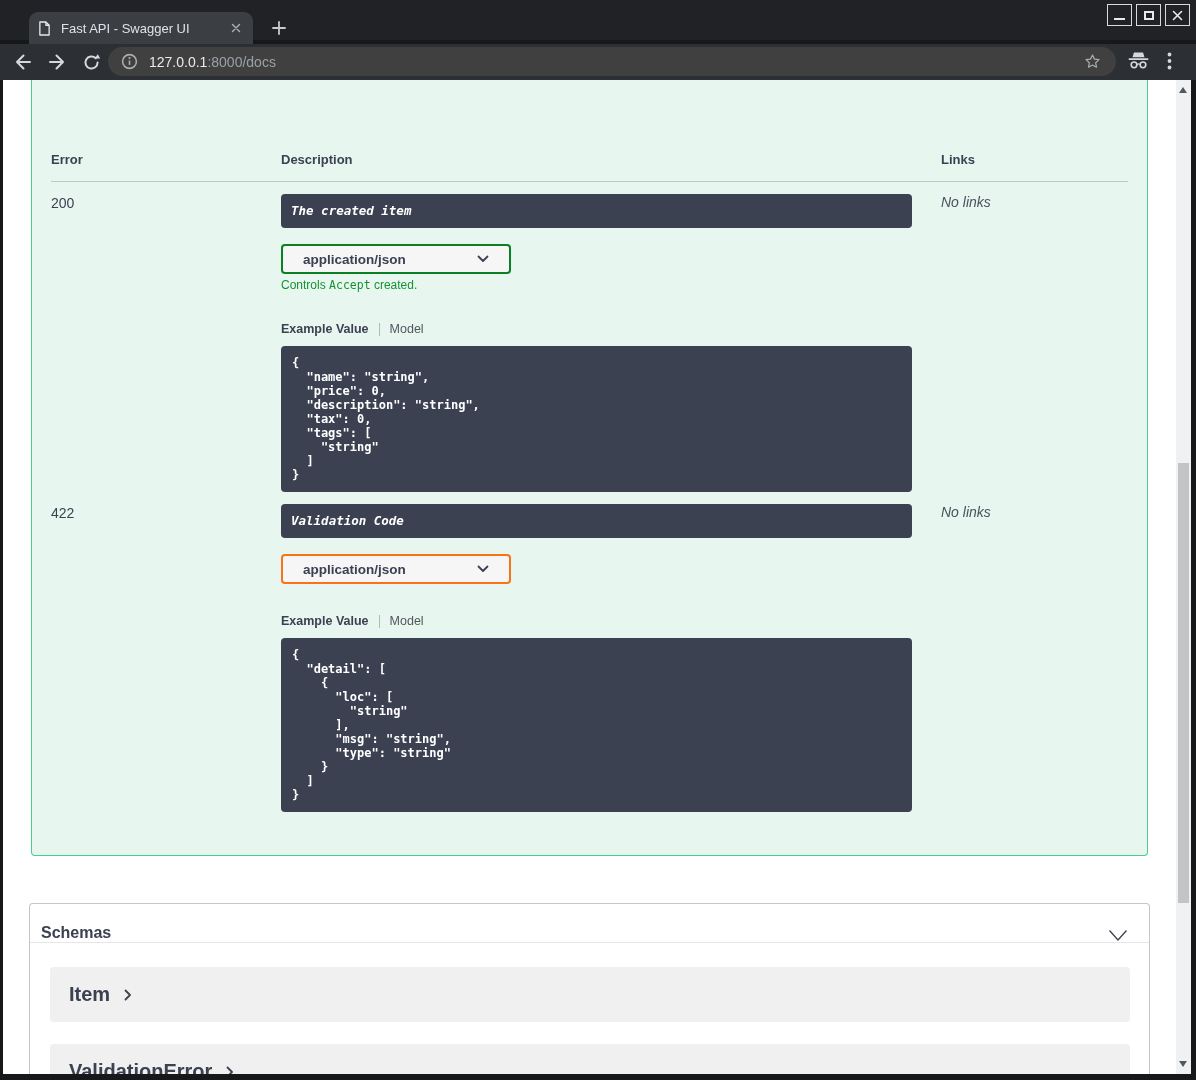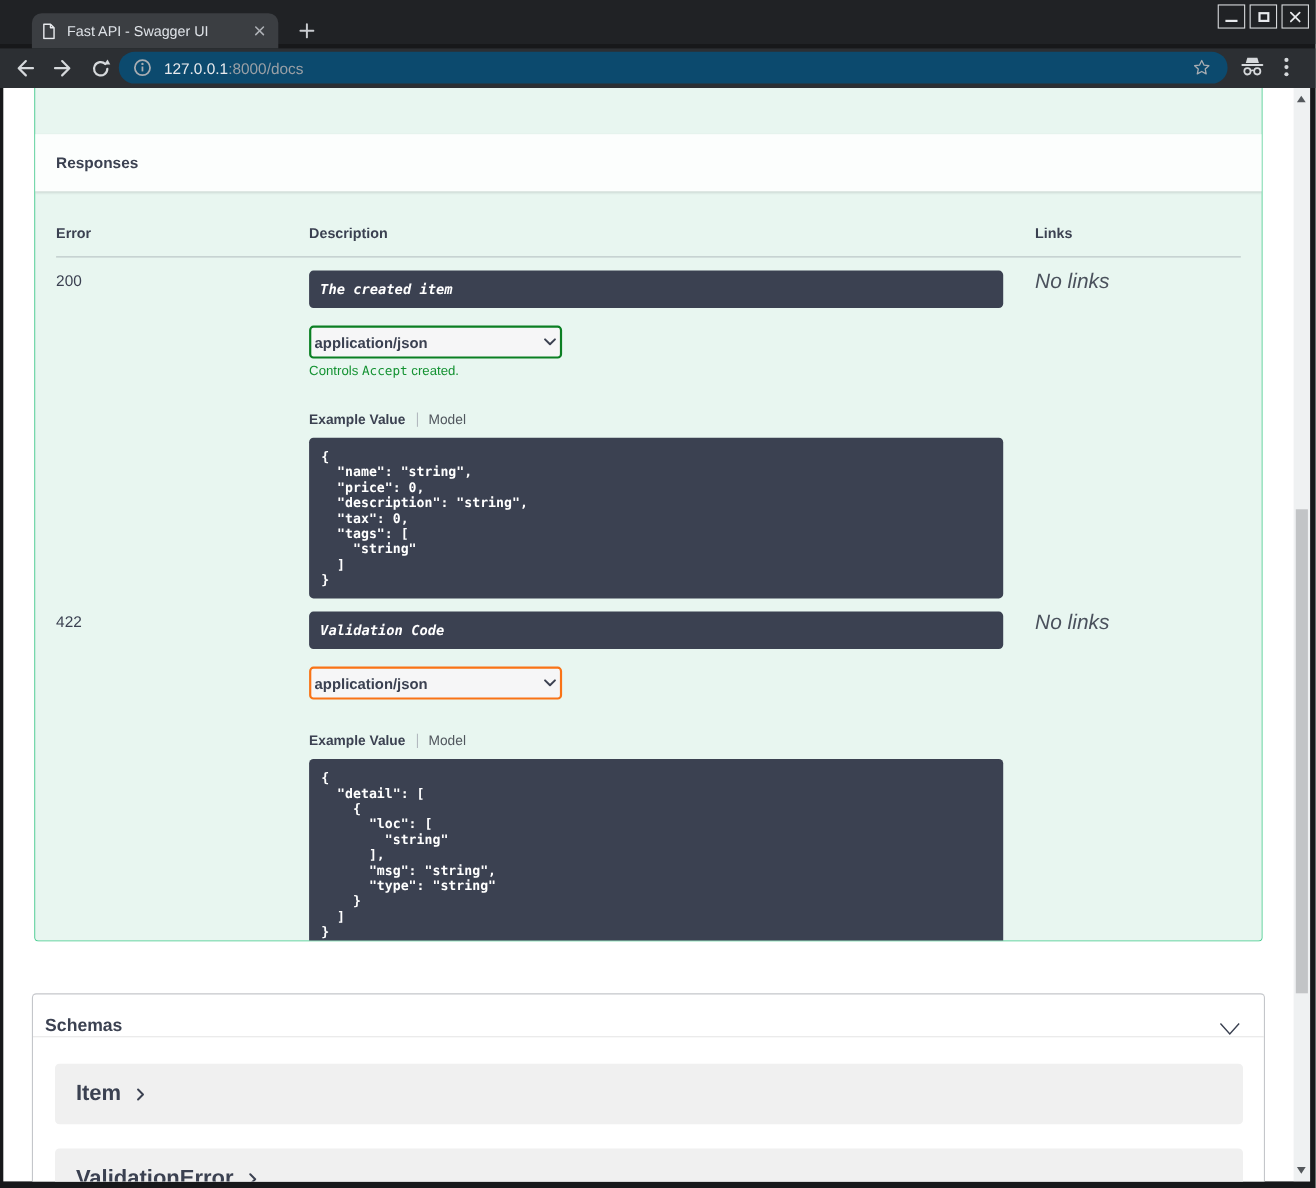--- a/index.html
+++ b/index.html
@@ -33,21 +33,21 @@
   .win-btn .max-glyph { width:10px; height:9px; border:2px solid #e8eaed; }
 
   .toolbar {
     position:absolute; left:0; top:44px; width:1196px; height:36px; background:#2c2f33;
     display:flex; align-items:center;
   }
   .nav-btn { width:32px; height:30px; display:flex; align-items:center; justify-content:center; color:#d6d9dc; margin-left:2px; }
   .nav-btn:first-child { margin-left:7px; }
   .url-pill {
     position:absolute; left:108px; top:47px; width:1008px; height:29px;
-    background:#0c4a6e; border-radius:15px; display:flex; align-items:center; padding:0 8px 0 13px;
+    background:#404040; border-radius:15px; display:flex; align-items:center; padding:0 8px 0 13px;
   }
   .info-icon { color:#a9adb2; flex:none; }
   .url-text { margin-left:11px; font-size:14px; white-space:nowrap; flex:1; }
   .url-host { color:#e8eaed; }
   .url-path { color:#9aa0a6; }
   .star-icon { color:#a9adb2; flex:none; margin-right:6px; }
   .incog-icon { position:absolute; left:1127px; top:51px; color:#d6d9dc; }
   .menu-dots { position:absolute; left:1167px; top:52px; color:#d6d9dc; }
 
   
@@ -70,31 +70,31 @@
   }
   .ob-section-title { font-size:14px; font-weight:bold; color:#3b4151; }
   .resp-table { padding:0 19px; }
   .rt-head {
     display:grid; grid-template-columns:230px 660px 1fr;
     padding:30px 0 14px 0; border-bottom:1px solid rgba(59,65,81,0.25);
   }
   .rt-head span { font-size:13px; font-weight:bold; color:#3b4151; }
   .rt-row { display:grid; grid-template-columns:230px 660px 1fr; }
   .cell-code { padding-top:13px; font-size:14px; color:#3b4151; }
-  .cell-links { padding-top:12px; font-size:19px; font-style:italic; color:#4a515c; }
+  .cell-links { padding-top:12px; font-size:14px; font-style:italic; color:#4a515c; }
 
   .desc-box {
     width:631px; height:34px; margin-top:12px; background:#3b4151; border-radius:4px;
     color:#ffffff; font-family:"DejaVu Sans Mono", monospace;
     font-size:12.5px; font-weight:bold; font-style:italic; line-height:33px; padding-left:10px;
   }
   .media-select {
     margin-top:16px; width:230px; height:30px; background:#f6f6f7; border-radius:4px;
     border:2px solid #f97316; display:flex; align-items:center; justify-content:space-between;
-    padding:0 3px; cursor:default;gap:27px;
+    padding:0 20px; cursor:default;gap:27px;
   }
   .media-select.accept { border-color:#0b7f23; }
   .media-select .sel-label { font-size:13.5px; font-weight:bold; color:#3b4151; }
   .media-select .sel-chevron { color:#3b4151; }
   .accept-note { margin-top:4px; font-size:12px; color:#149232; }
   .accept-note .code-frag { font-family:"DejaVu Sans Mono", monospace; font-size:11.5px; }
   .tabbar { margin-top:30px; display:flex; align-items:center; }
   .tab-active { font-size:12.5px; font-weight:bold; color:#3b4151; }
   .tab-sep { width:1px; height:13px; background:#b3b9bf; margin:0 10px; }
   .tab-inactive { font-size:12.5px; color:#51575e; }
@@ -222,23 +222,20 @@
       <circle cx="2.5" cy="2.5" r="1.9" fill="currentColor"></circle>
       <circle cx="2.5" cy="9" r="1.9" fill="currentColor"></circle>
       <circle cx="2.5" cy="15.5" r="1.9" fill="currentColor"></circle>
     </svg>
 </span>
 
 <div class="content">
 
   <div class="opblock">
     <div class="ob-spacer"></div>
-    <div class="ob-section-header">
-      <span class="ob-section-title">Responses</span>
-    </div>
     <div class="resp-table">
       <div class="rt-head">
         <span>Error</span>
         <span>Description</span>
         <span>Links</span>
       </div>
 
       <div class="rt-row">
         <div class="cell-code">200</div>
         <div class="cell-desc">

